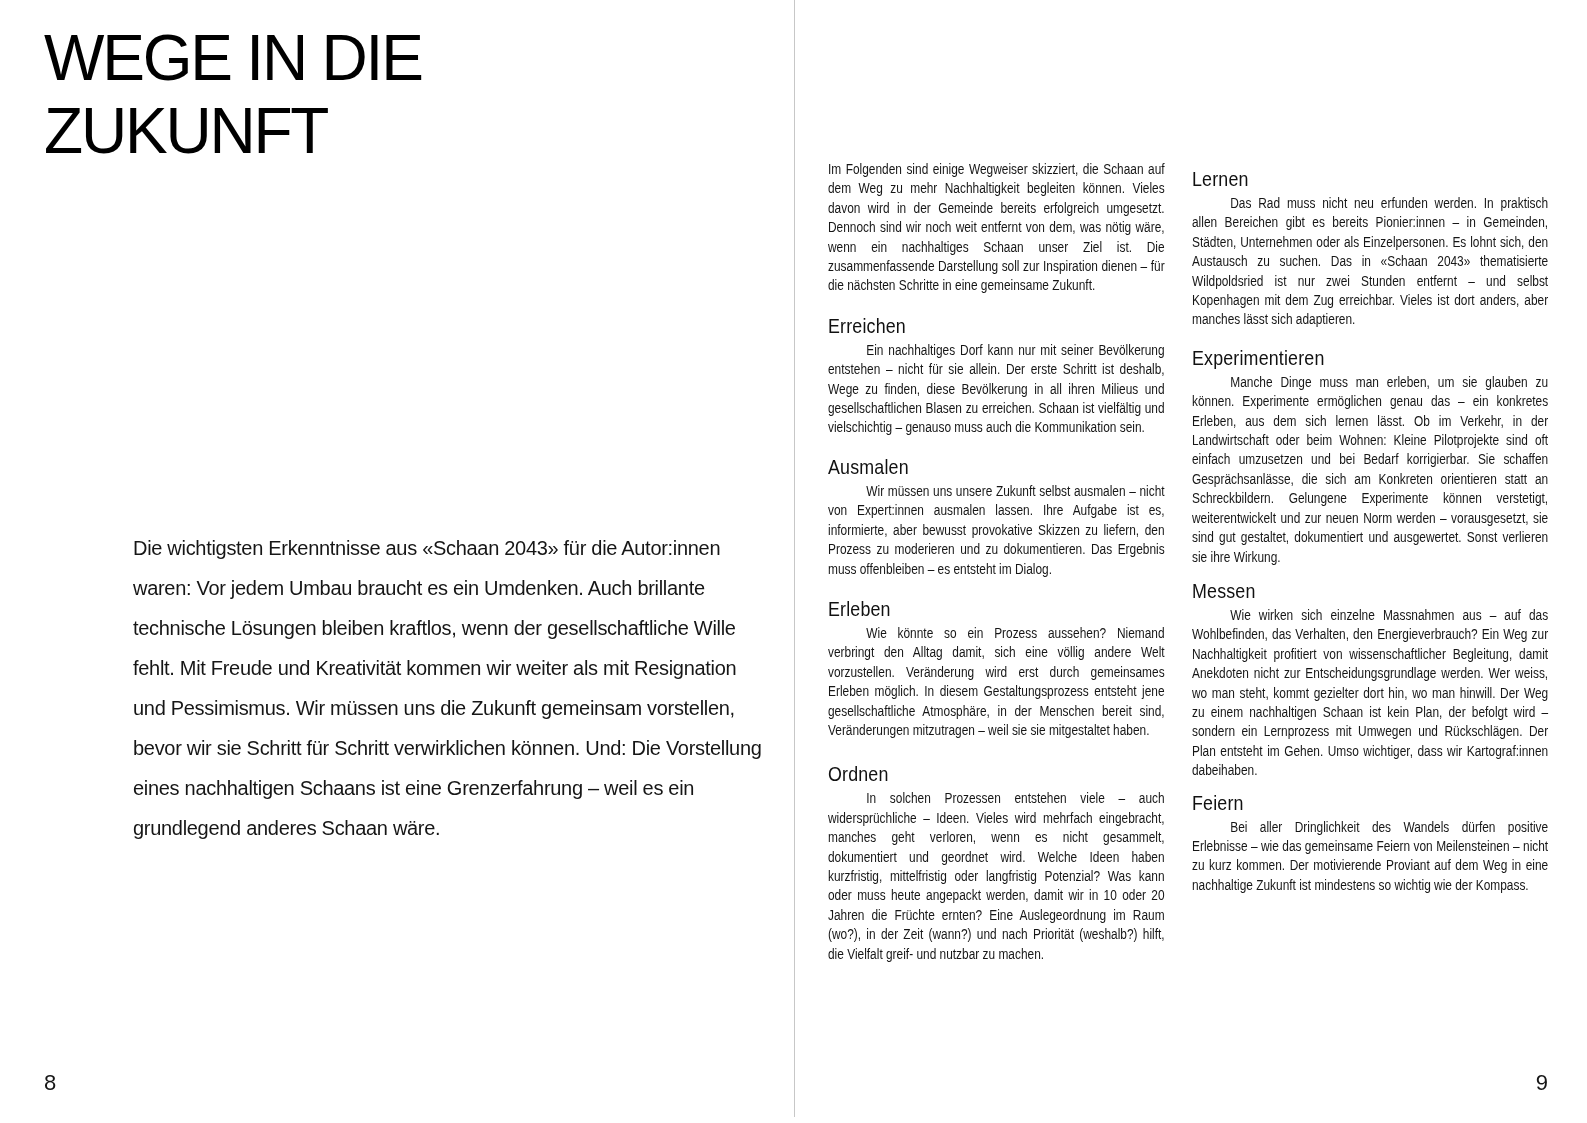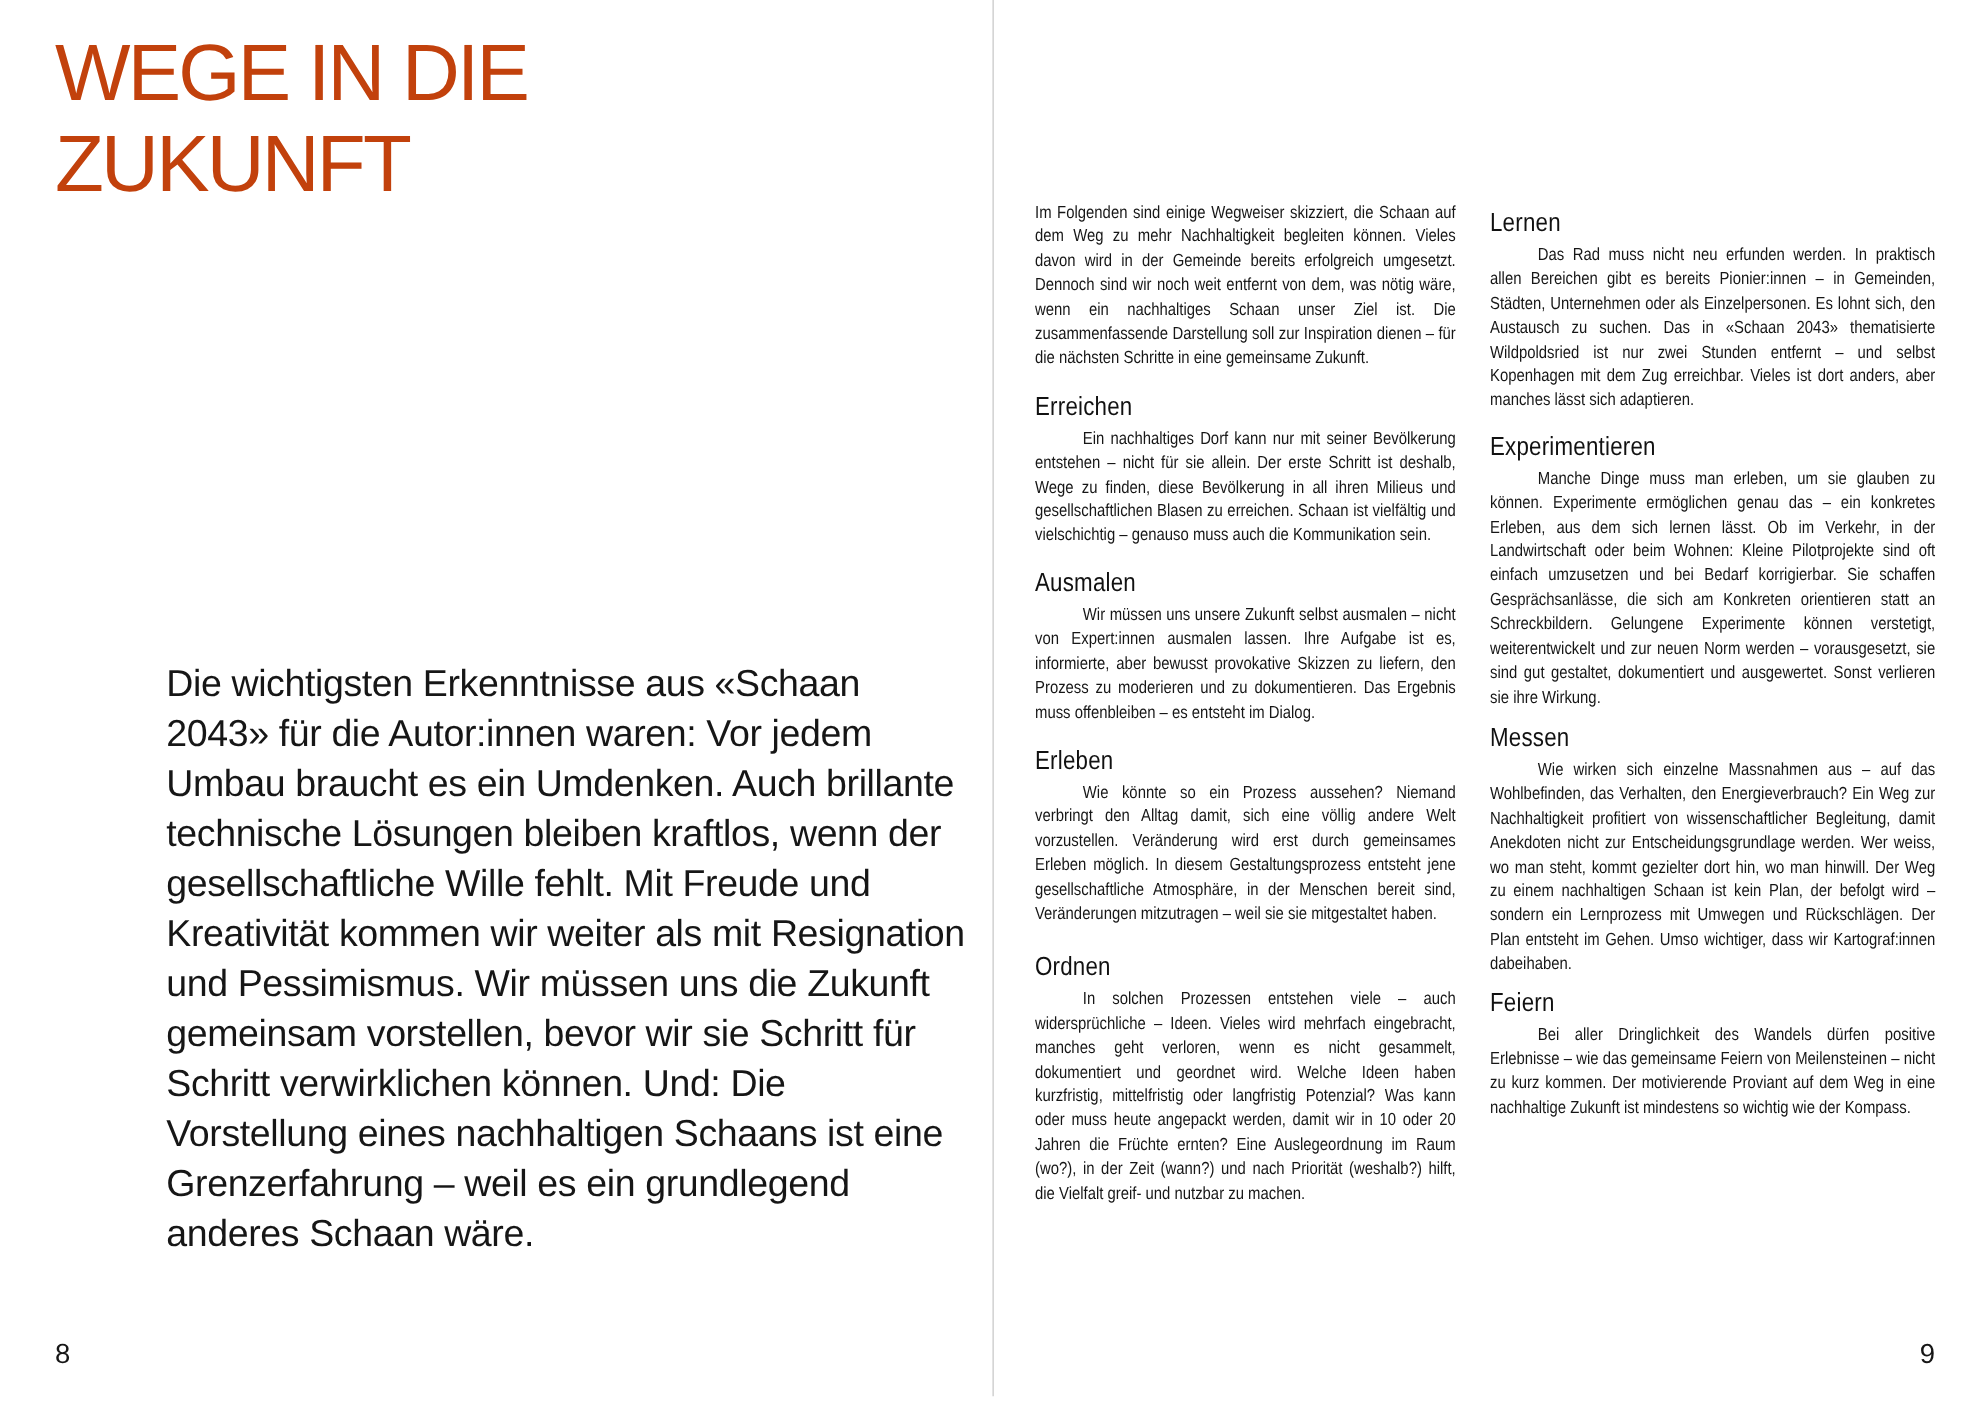--- a/index.html
+++ b/index.html
@@ -27,30 +27,30 @@
   .title {
     position: absolute;
     left: 44px;
     top: 22px;
     width: 700px;
     margin: 0;
     font-size: 64px;
     line-height: 73px;
     font-weight: 400;
     letter-spacing: -2.2px;
-    color: #c2410c;
+    color: #000000;
     white-space: pre-line;
   }
   .lead {
     position: absolute;
     left: 133px;
     top: 528px;
     width: 640px;
     margin: 0;
-    font-size: 30px;
+    font-size: 20px;
     line-height: 40px;
     letter-spacing: -0.3px;
     color: #161616;
     text-align: left;
   }
   .folio {
     position: absolute;
     top: 1070px;
     font-size: 22px;
     line-height: 26px;

